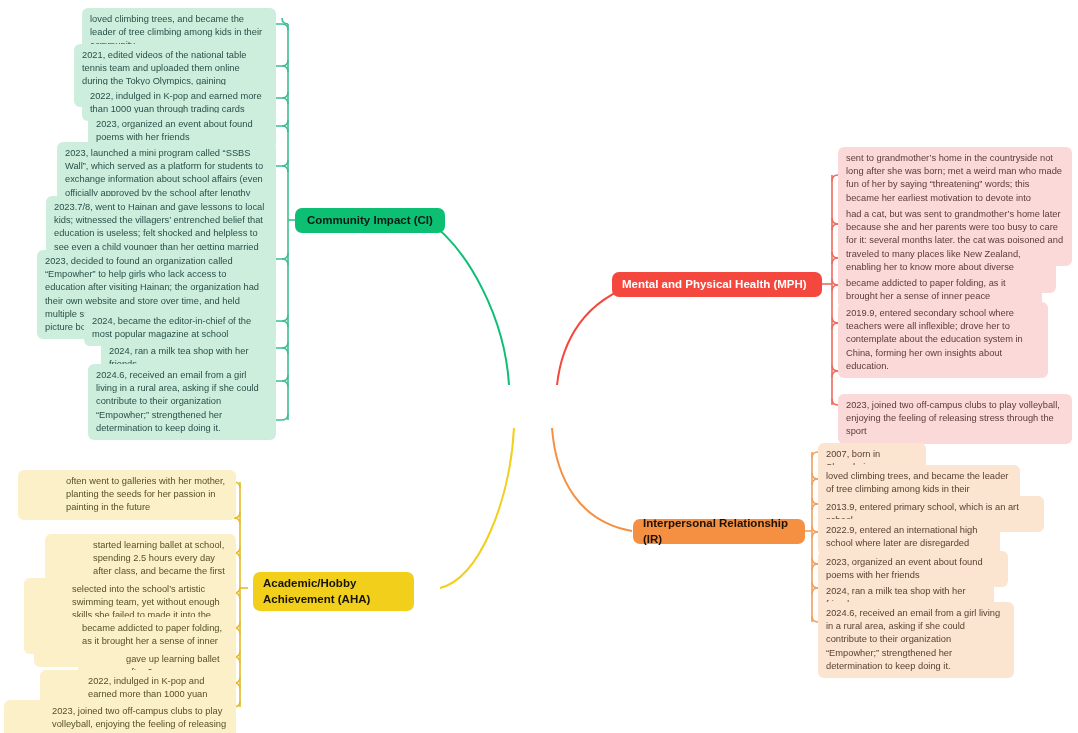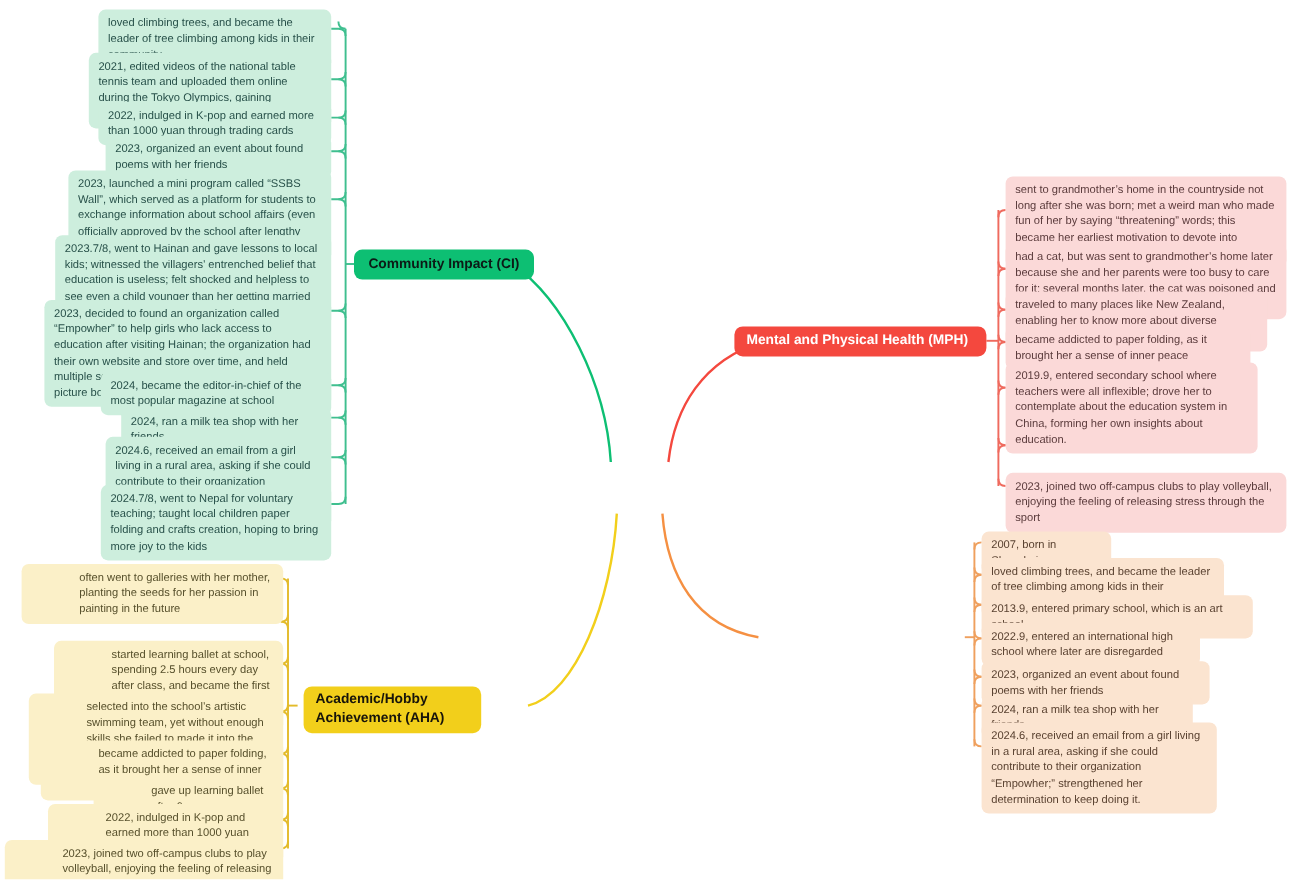--- a/index.html
+++ b/index.html
@@ -170,36 +170,38 @@
 
 
   <div class="branch branch-ci" style="left:295px; top:208px; width:150px; height:25px;">
     <span>Community Impact (CI)</span>
   </div>
 
   <div class="branch branch-mph" style="left:612px; top:272px; width:210px; height:25px;">
     <span>Mental and Physical Health (MPH)</span>
   </div>
 
-
-  <div class="branch branch-aha" style="left:253px; top:572px; width:148px; height:39px;">
+  <div class="branch branch-ir" style="left:633px; top:519px; width:172px; height:25px;">
+    <span>Interpersonal Relationship (IR)</span>
+  </div>
+
+  <div class="branch branch-aha" style="left:253px; top:572px; width:161px; height:39px;">
     <span>Academic/Hobby Achievement (AHA)</span>
   </div>
 
   <div class="leaf leaf-ci" style="left:82px;  top:8px;   width:194px;"><span>loved climbing trees, and became the leader of tree climbing among kids in their community</span></div>
   <div class="leaf leaf-ci" style="left:74px;  top:44px;  width:202px;"><span>2021, edited videos of the national table tennis team and uploaded them online during the Tokyo Olympics, gaining considerable popularity</span></div>
   <div class="leaf leaf-ci" style="left:82px;  top:85px;  width:194px;"><span>2022, indulged in K-pop and earned more than 1000 yuan through trading cards</span></div>
   <div class="leaf leaf-ci" style="left:88px;  top:113px; width:188px;"><span>2023, organized an event about found poems with her friends</span></div>
   <div class="leaf leaf-ci" style="left:57px;  top:142px; width:219px;"><span>2023, launched a mini program called “SSBS Wall”, which served as a platform for students to exchange information about school affairs (even officially approved by the school after lengthy communication)</span></div>
   <div class="leaf leaf-ci" style="left:46px;  top:196px; width:230px;"><span>2023.7/8, went to Hainan and gave lessons to local kids; witnessed the villagers’ entrenched belief that education is useless; felt shocked and helpless to see even a child younger than her getting married during her stay.</span></div>
   <div class="leaf leaf-ci" style="left:37px;  top:250px; width:239px;"><span>2023, decided to found an organization called “Empowher” to help girls who lack access to education after visiting Hainan; the organization had their own website and store over time, and held multiple seminars; even is about to publish new picture books recently</span></div>
   <div class="leaf leaf-ci" style="left:84px;  top:310px; width:192px;"><span>2024, became the editor-in-chief of the most popular magazine at school</span></div>
   <div class="leaf leaf-ci" style="left:101px; top:340px; width:175px;"><span>2024, ran a milk tea shop with her friends</span></div>
   <div class="leaf leaf-ci" style="left:88px;  top:364px; width:188px;"><span>2024.6, received an email from a girl living in a rural area, asking if she could contribute to their organization “Empowher;” strengthened her determination to keep doing it.</span></div>
-  <div class="leaf leaf-ci" style="left:84px;  top:404px; width:192px;"><span>2024.7/8, went to Nepal for voluntary teaching; taught local children paper folding and crafts creation, hoping to bring more joy to the kids</span></div>
 
   <div class="leaf leaf-aha" style="left:18px; top:470px; width:218px;"><span>often went to galleries with her mother, planting the seeds for her passion in painting in the future</span></div>
   <div class="leaf leaf-aha" style="left:45px; top:534px; width:191px;"><span>started learning ballet at school, spending 2.5 hours every day after class, and became the first one “to change into pointe shoes”</span></div>
   <div class="leaf leaf-aha" style="left:24px; top:578px; width:212px;"><span>selected into the school’s artistic swimming team, yet without enough skills she failed to made it into the shortlist, therefore deciding to give it up</span></div>
   <div class="leaf leaf-aha" style="left:34px; top:617px; width:202px;"><span>became addicted to paper folding, as it brought her a sense of inner peace</span></div>
   <div class="leaf leaf-aha" style="left:78px; top:648px; width:158px;"><span>gave up learning ballet after 6 years</span></div>
   <div class="leaf leaf-aha" style="left:40px; top:670px; width:196px;"><span>2022, indulged in K-pop and earned more than 1000 yuan through trading cards</span></div>
   <div class="leaf leaf-aha" style="left:4px;  top:700px; width:232px;"><span>2023, joined two off-campus clubs to play volleyball, enjoying the feeling of releasing stress through the sport</span></div>
 
   <div class="leaf leaf-mph" style="left:838px; top:147px; width:234px;"><span>sent to grandmother’s home in the countryside not long after she was born; met a weird man who made fun of her by saying “threatening” words; this became her earliest motivation to devote into voluntary teaching</span></div>

